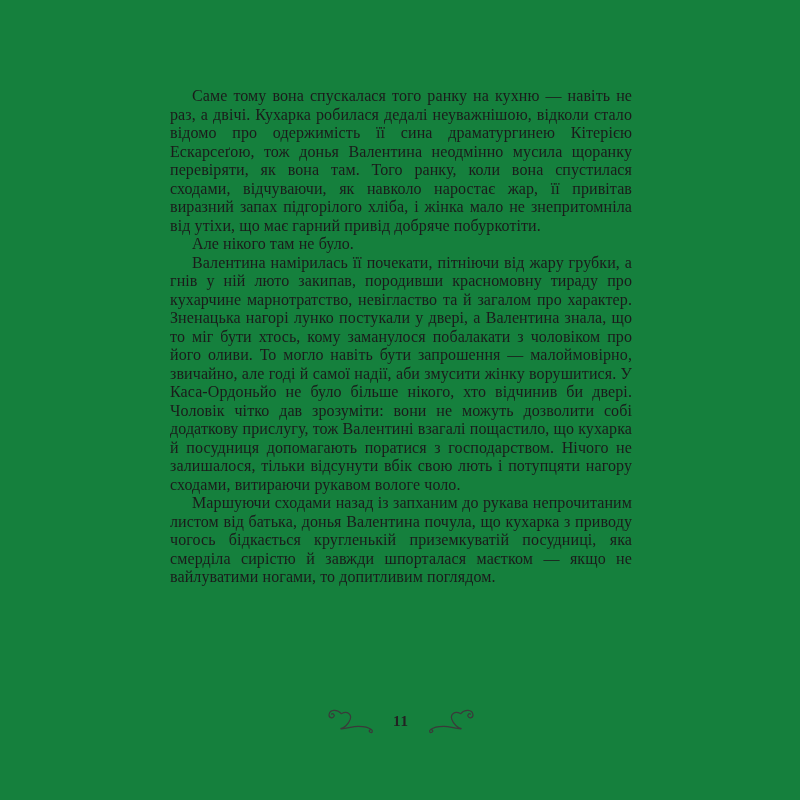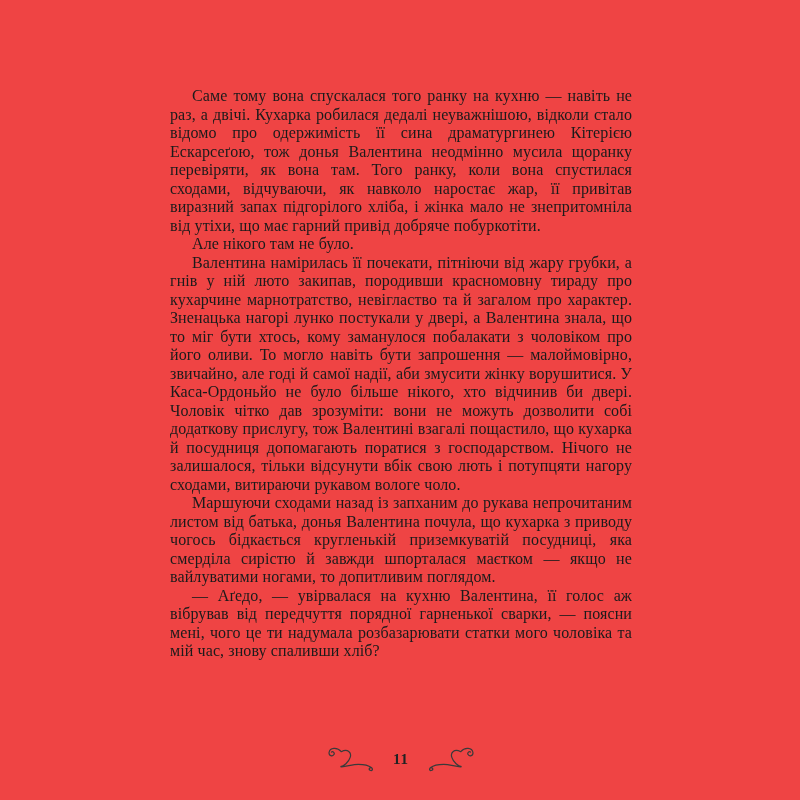--- a/index.html
+++ b/index.html
@@ -4,21 +4,21 @@
 <style>
   html, body {
     margin: 0;
     padding: 0;
     background: #ffffff;
   }
   .page {
     position: relative;
     width: 800px;
     height: 800px;
-    background: #ef4444;
+    background: #15803d;
     overflow: hidden;
     font-family: "Liberation Serif", "DejaVu Serif", serif;
     color: #1b1b1b;
   }
   .text-block {
     position: absolute;
     left: 170px;
     top: 87px;
     width: 462px;
     font-size: 16px;
@@ -33,21 +33,20 @@
   }
   .footer {
     position: absolute;
     left: 170px;
     top: 708px;
     width: 462px;
     display: flex;
     align-items: center;
     justify-content: center;
     gap: 16px;
-    margin-top: 38px;
   }
   .page-number {
     font-size: 15px;
     font-weight: bold;
     color: #222222;
     letter-spacing: 1px;
   }
   .flourish {
     width: 52px;
     height: 26px;
@@ -63,21 +62,20 @@
 </head>
 <body>
 
 <div class="page">
 
   <div class="text-block">
       <p>Саме тому вона спускалася того ранку на кухню — навіть не раз, а двічі. Кухарка робилася дедалі неуважнішою, відколи стало відомо про одержимість її сина драматургинею Кітерією Ескарсеґою, тож донья Валентина неодмінно мусила щоранку перевіряти, як вона там. Того ранку, коли вона спустилася сходами, відчуваючи, як навколо наростає жар, її привітав виразний запах підгорілого хліба, і жінка мало не знепритомніла від утіхи, що має гарний привід добряче побуркотіти.</p>
       <p>Але нікого там не було.</p>
       <p>Валентина намірилась її почекати, пітніючи від жару грубки, а гнів у ній люто закипав, породивши красномовну тираду про кухарчине марнотратство, невігластво та й загалом про характер. Зненацька нагорі лунко постукали у двері, а Валентина знала, що то міг бути хтось, кому заманулося побалакати з чоловіком про його оливи. То могло навіть бути запрошення — малоймовірно, звичайно, але годі й самої надії, аби змусити жінку ворушитися. У Каса-Ордоньйо не було більше нікого, хто відчинив би двері. Чоловік чітко дав зрозуміти: вони не можуть дозволити собі додаткову прислугу, тож Валентині взагалі пощастило, що кухарка й посудниця допомагають поратися з господарством. Нічого не залишалося, тільки відсунути вбік свою лють і потупцяти нагору сходами, витираючи рукавом вологе чоло.</p>
       <p>Маршуючи сходами назад із запханим до рукава непрочитаним листом від батька, донья Валентина почула, що кухарка з приводу чогось бідкається кругленькій приземкуватій посудниці, яка смерділа сирістю й завжди шпорталася маєтком — якщо не вайлуватими ногами, то допитливим поглядом.</p>
-      <p>— Аґедо, — увірвалася на кухню Валентина, її голос аж вібрував від передчуття порядної гарненької сварки, — поясни мені, чого це ти надумала розбазарювати статки мого чоловіка та мій час, знову спаливши хліб?</p>
     </div>
 
   <div class="footer">
     <svg class="flourish" viewBox="0 0 64 32" aria-hidden="true">
       <path d="M20 7 C 15 1, 6 2, 5 8 C 4.5 12, 9 13.5, 11 10.5 C 12.3 8.5, 10 6.2, 8 7.5
                M20 7 C 28 3, 33 8, 31 14 C 29 20, 23 25, 19 25.5 C 24 26.5, 33 22.5, 41 22.5
                C 48 22.5, 54 24, 57 26.5 C 59.5 28.5, 58 31, 55.5 29.8 C 53.5 28.8, 54.5 26.3, 57 26.5"></path>
     </svg>
     <span class="page-number">11</span>
     <svg class="flourish" viewBox="0 0 64 32" aria-hidden="true" style="transform: scaleX(-1);">

